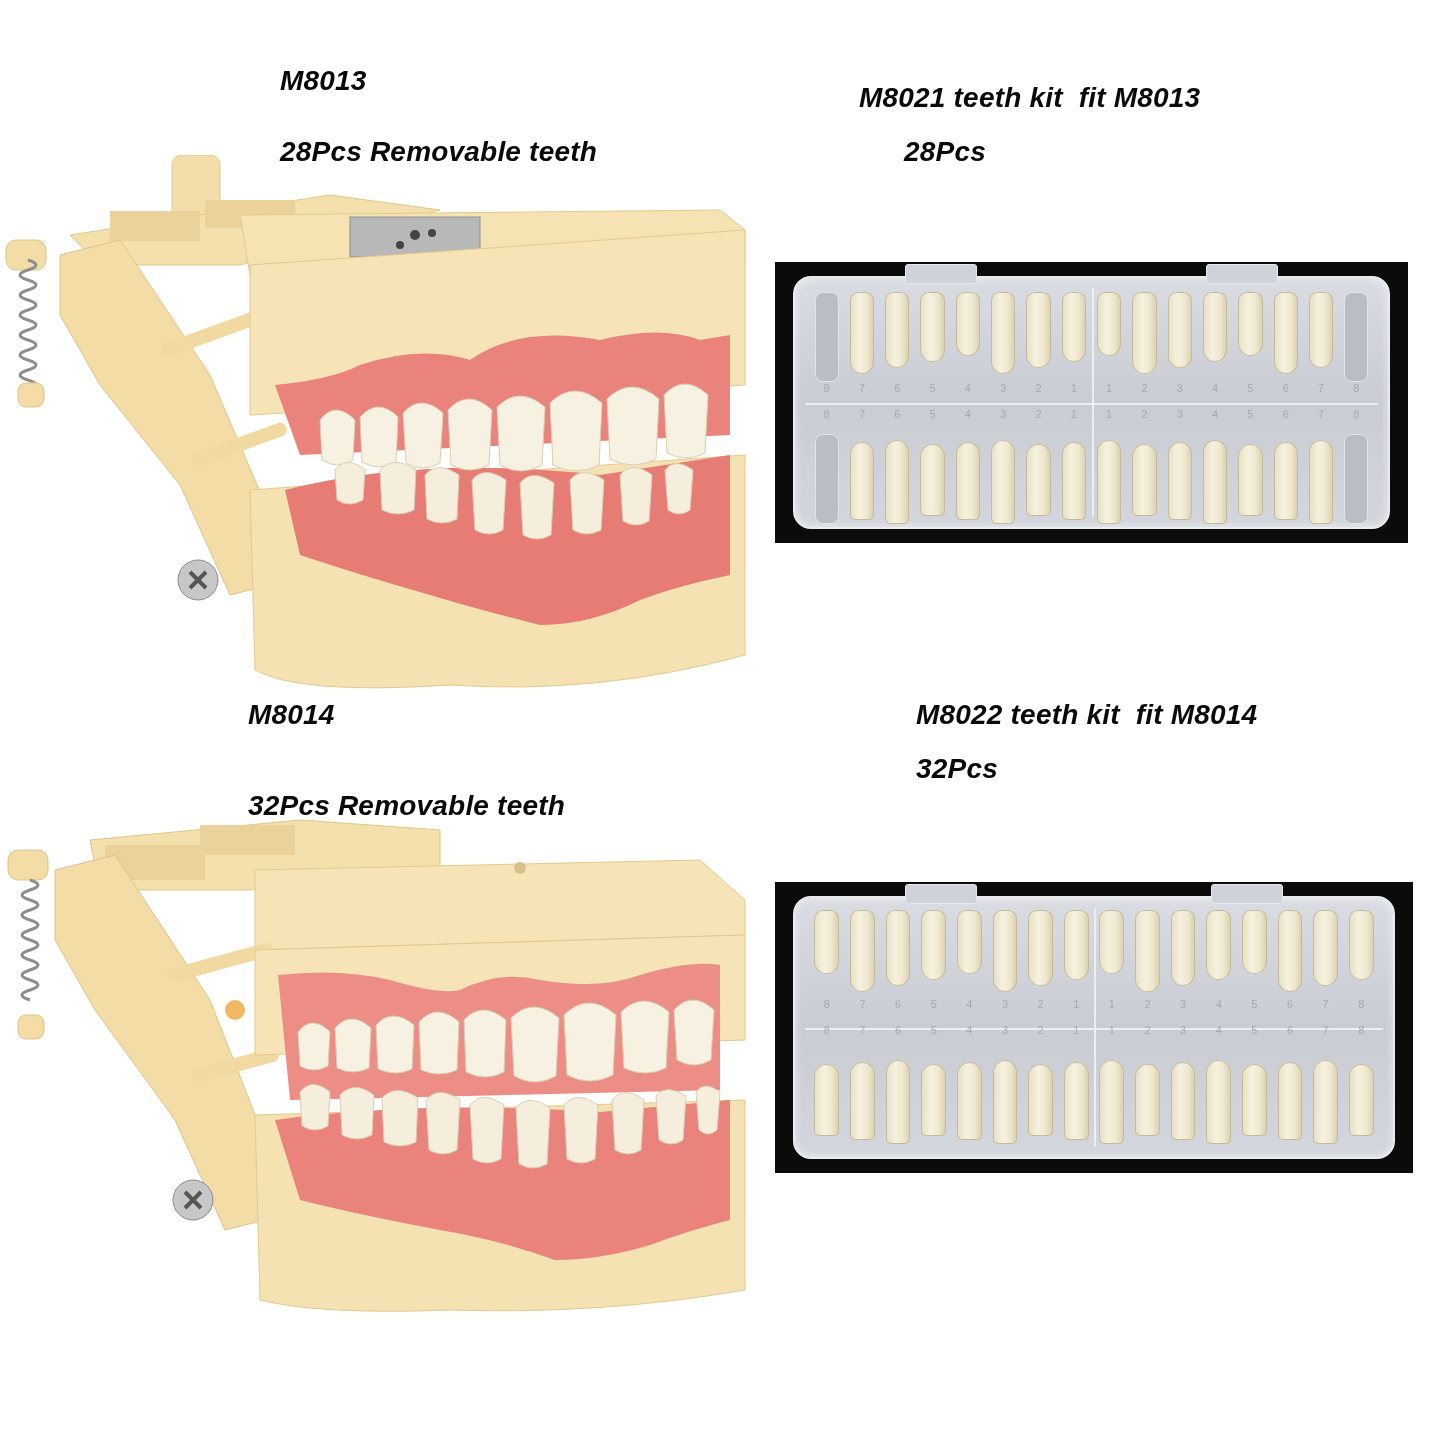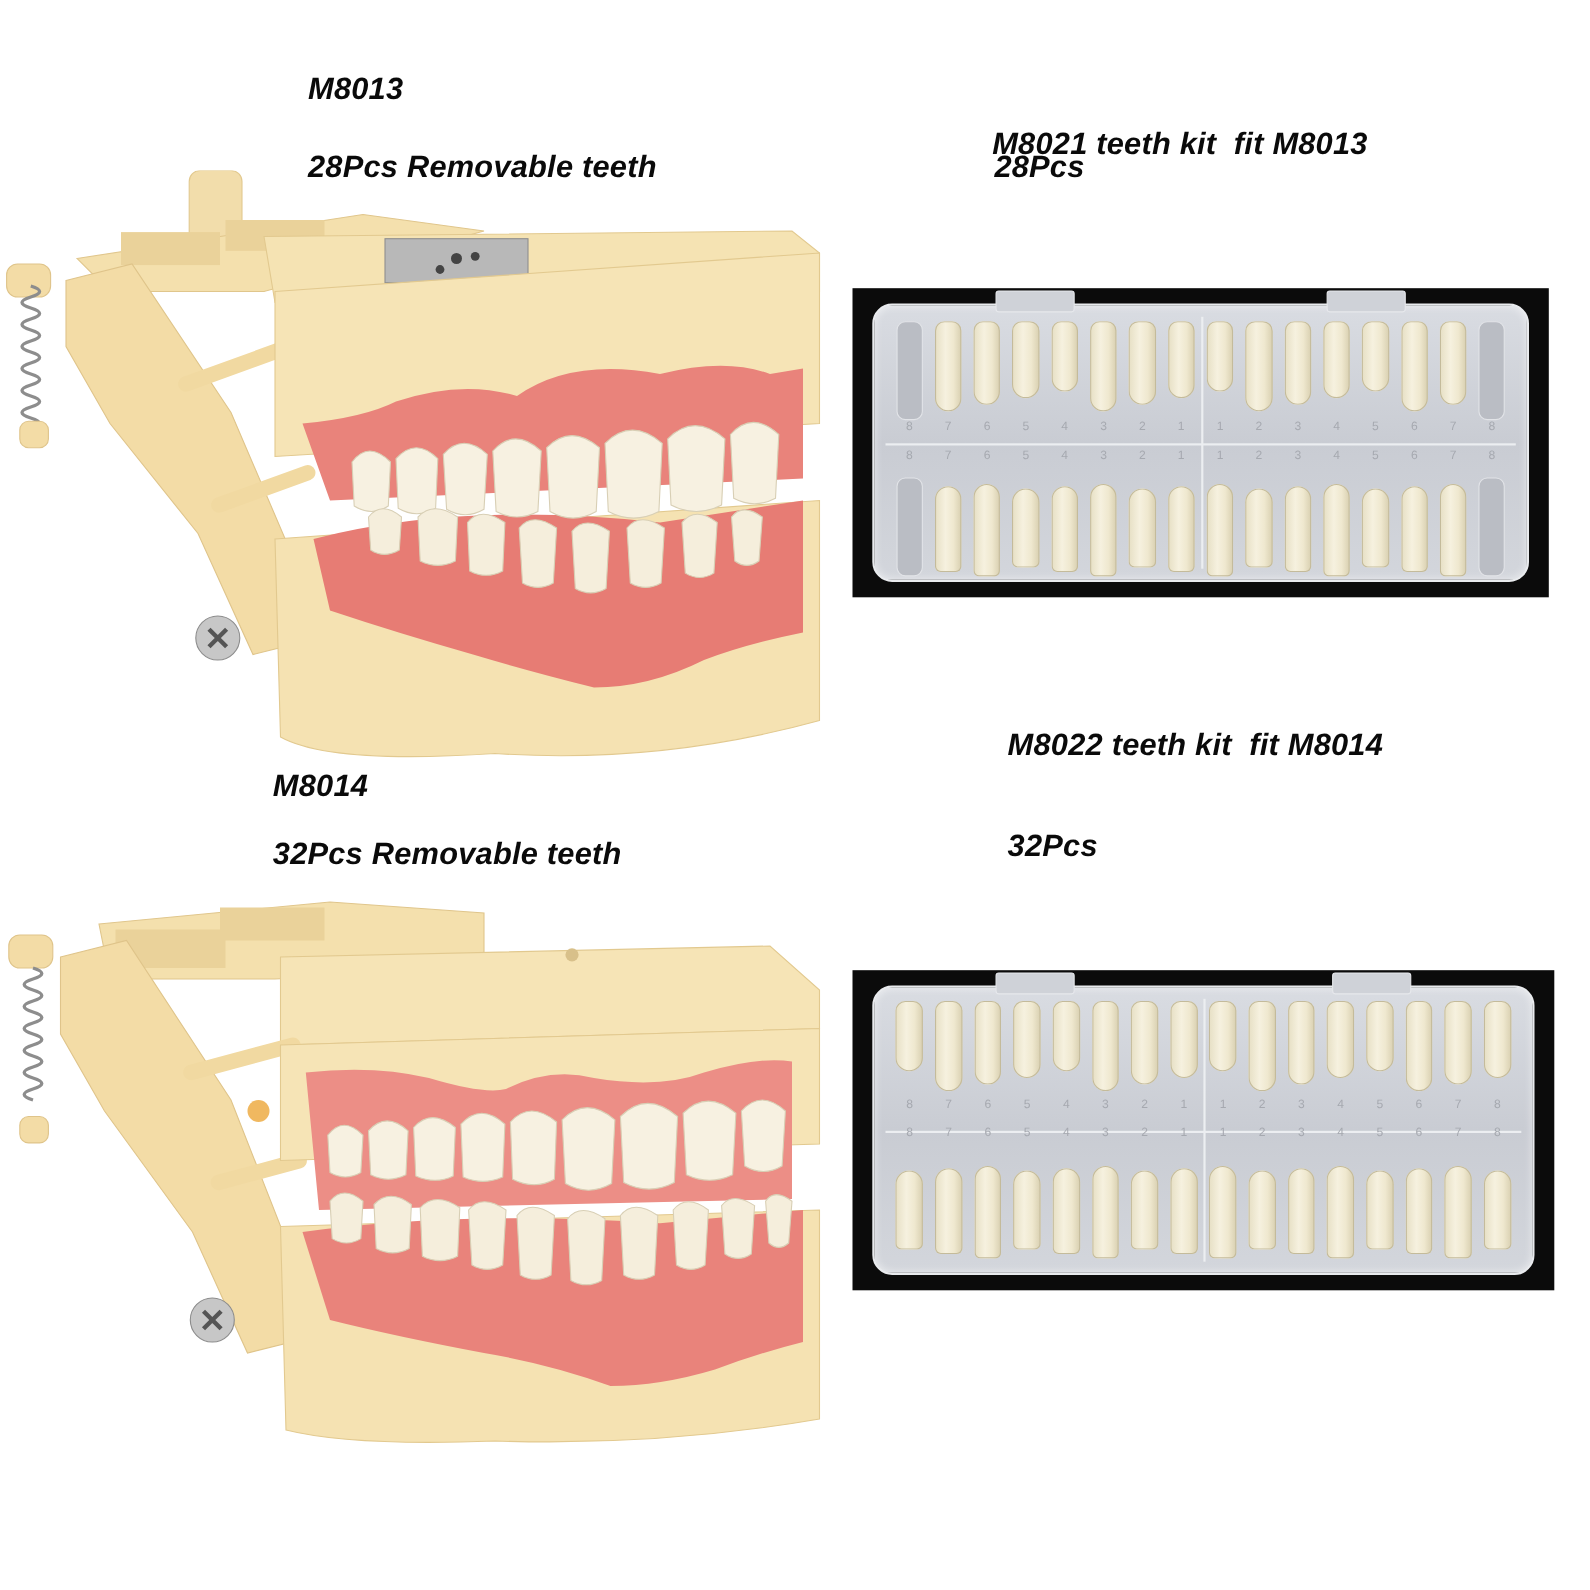--- a/index.html
+++ b/index.html
@@ -18,27 +18,27 @@
   .tooth.lower{border-radius:14px 14px 6px 6px;}
   .nums{position:absolute;left:14px;right:14px;display:flex;justify-content:space-between;}
   .nums span{flex:1;text-align:center;font-family:"Liberation Sans",sans-serif;color:#a6a9b0;font-size:11px;}
 </style>
 </head>
 <body>
 
 <div class="label" style="left:280px;top:67px;">M8013</div>
 <div class="label" style="left:280px;top:138px;">28Pcs Removable teeth</div>
 
-<div class="label" style="left:902px;top:84px;margin-top:33px;">M8021 teeth kit  fit M8013</div>
+<div class="label" style="left:859px;top:84px;">M8021 teeth kit  fit M8013</div>
 <div class="label" style="left:904px;top:138px;">28Pcs</div>
 
 <div class="label" style="left:248px;top:701px;">M8014</div>
-<div class="label" style="left:248px;top:762px;">32Pcs Removable teeth</div>
-
-<div class="label" style="left:916px;top:663px;">M8022 teeth kit  fit M8014</div>
+<div class="label" style="left:248px;top:792px;">32Pcs Removable teeth</div>
+
+<div class="label" style="left:916px;top:701px;">M8022 teeth kit  fit M8014</div>
 <div class="label" style="left:916px;top:755px;">32Pcs</div>
 
 <div class="model" style="left:0;top:155px;width:760px;height:560px;">
   <svg width="760" height="560" viewBox="0 0 760 560">
 
     <rect x="172" y="0" width="48" height="80" rx="10" fill="#f2ddab" stroke="#e2c98f"></rect>
 
     <polygon points="70,80 330,40 440,55 240,110 100,110" fill="#f4e0ad" stroke="#e0c68c"></polygon>
     <rect x="110" y="56" width="90" height="30" fill="#ead29a"></rect>
     <rect x="205" y="45" width="90" height="28" fill="#ead29a"></rect>

